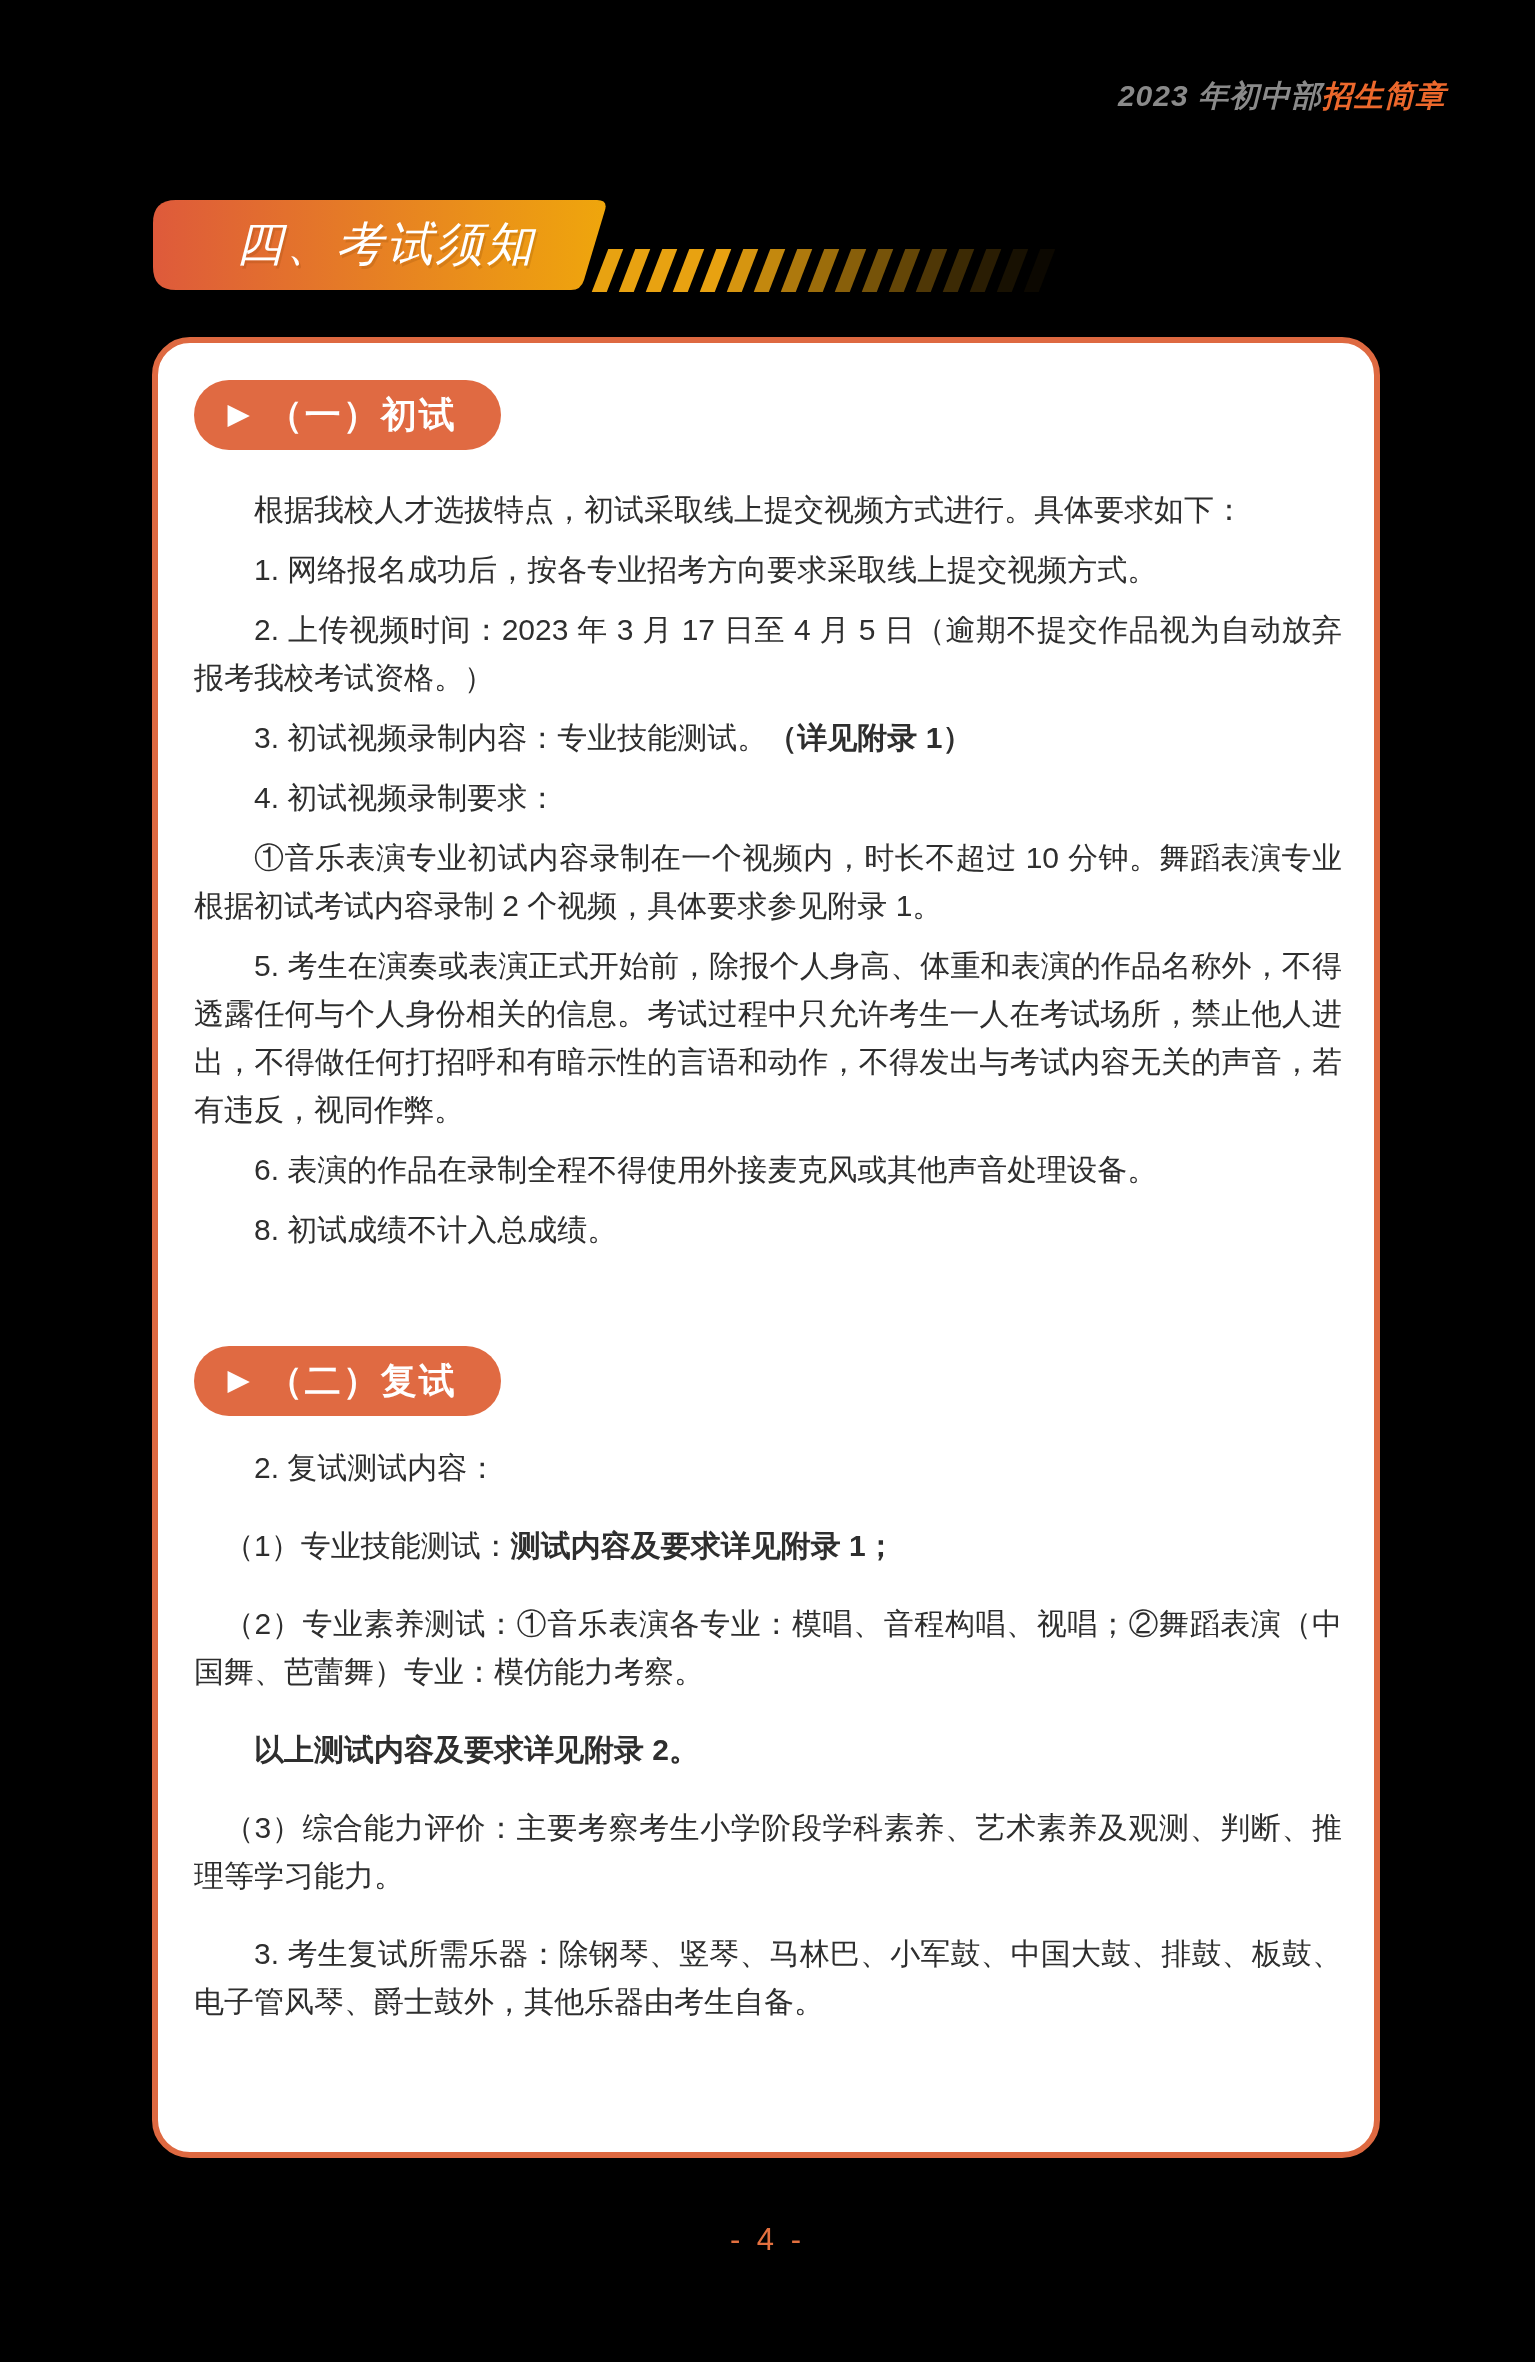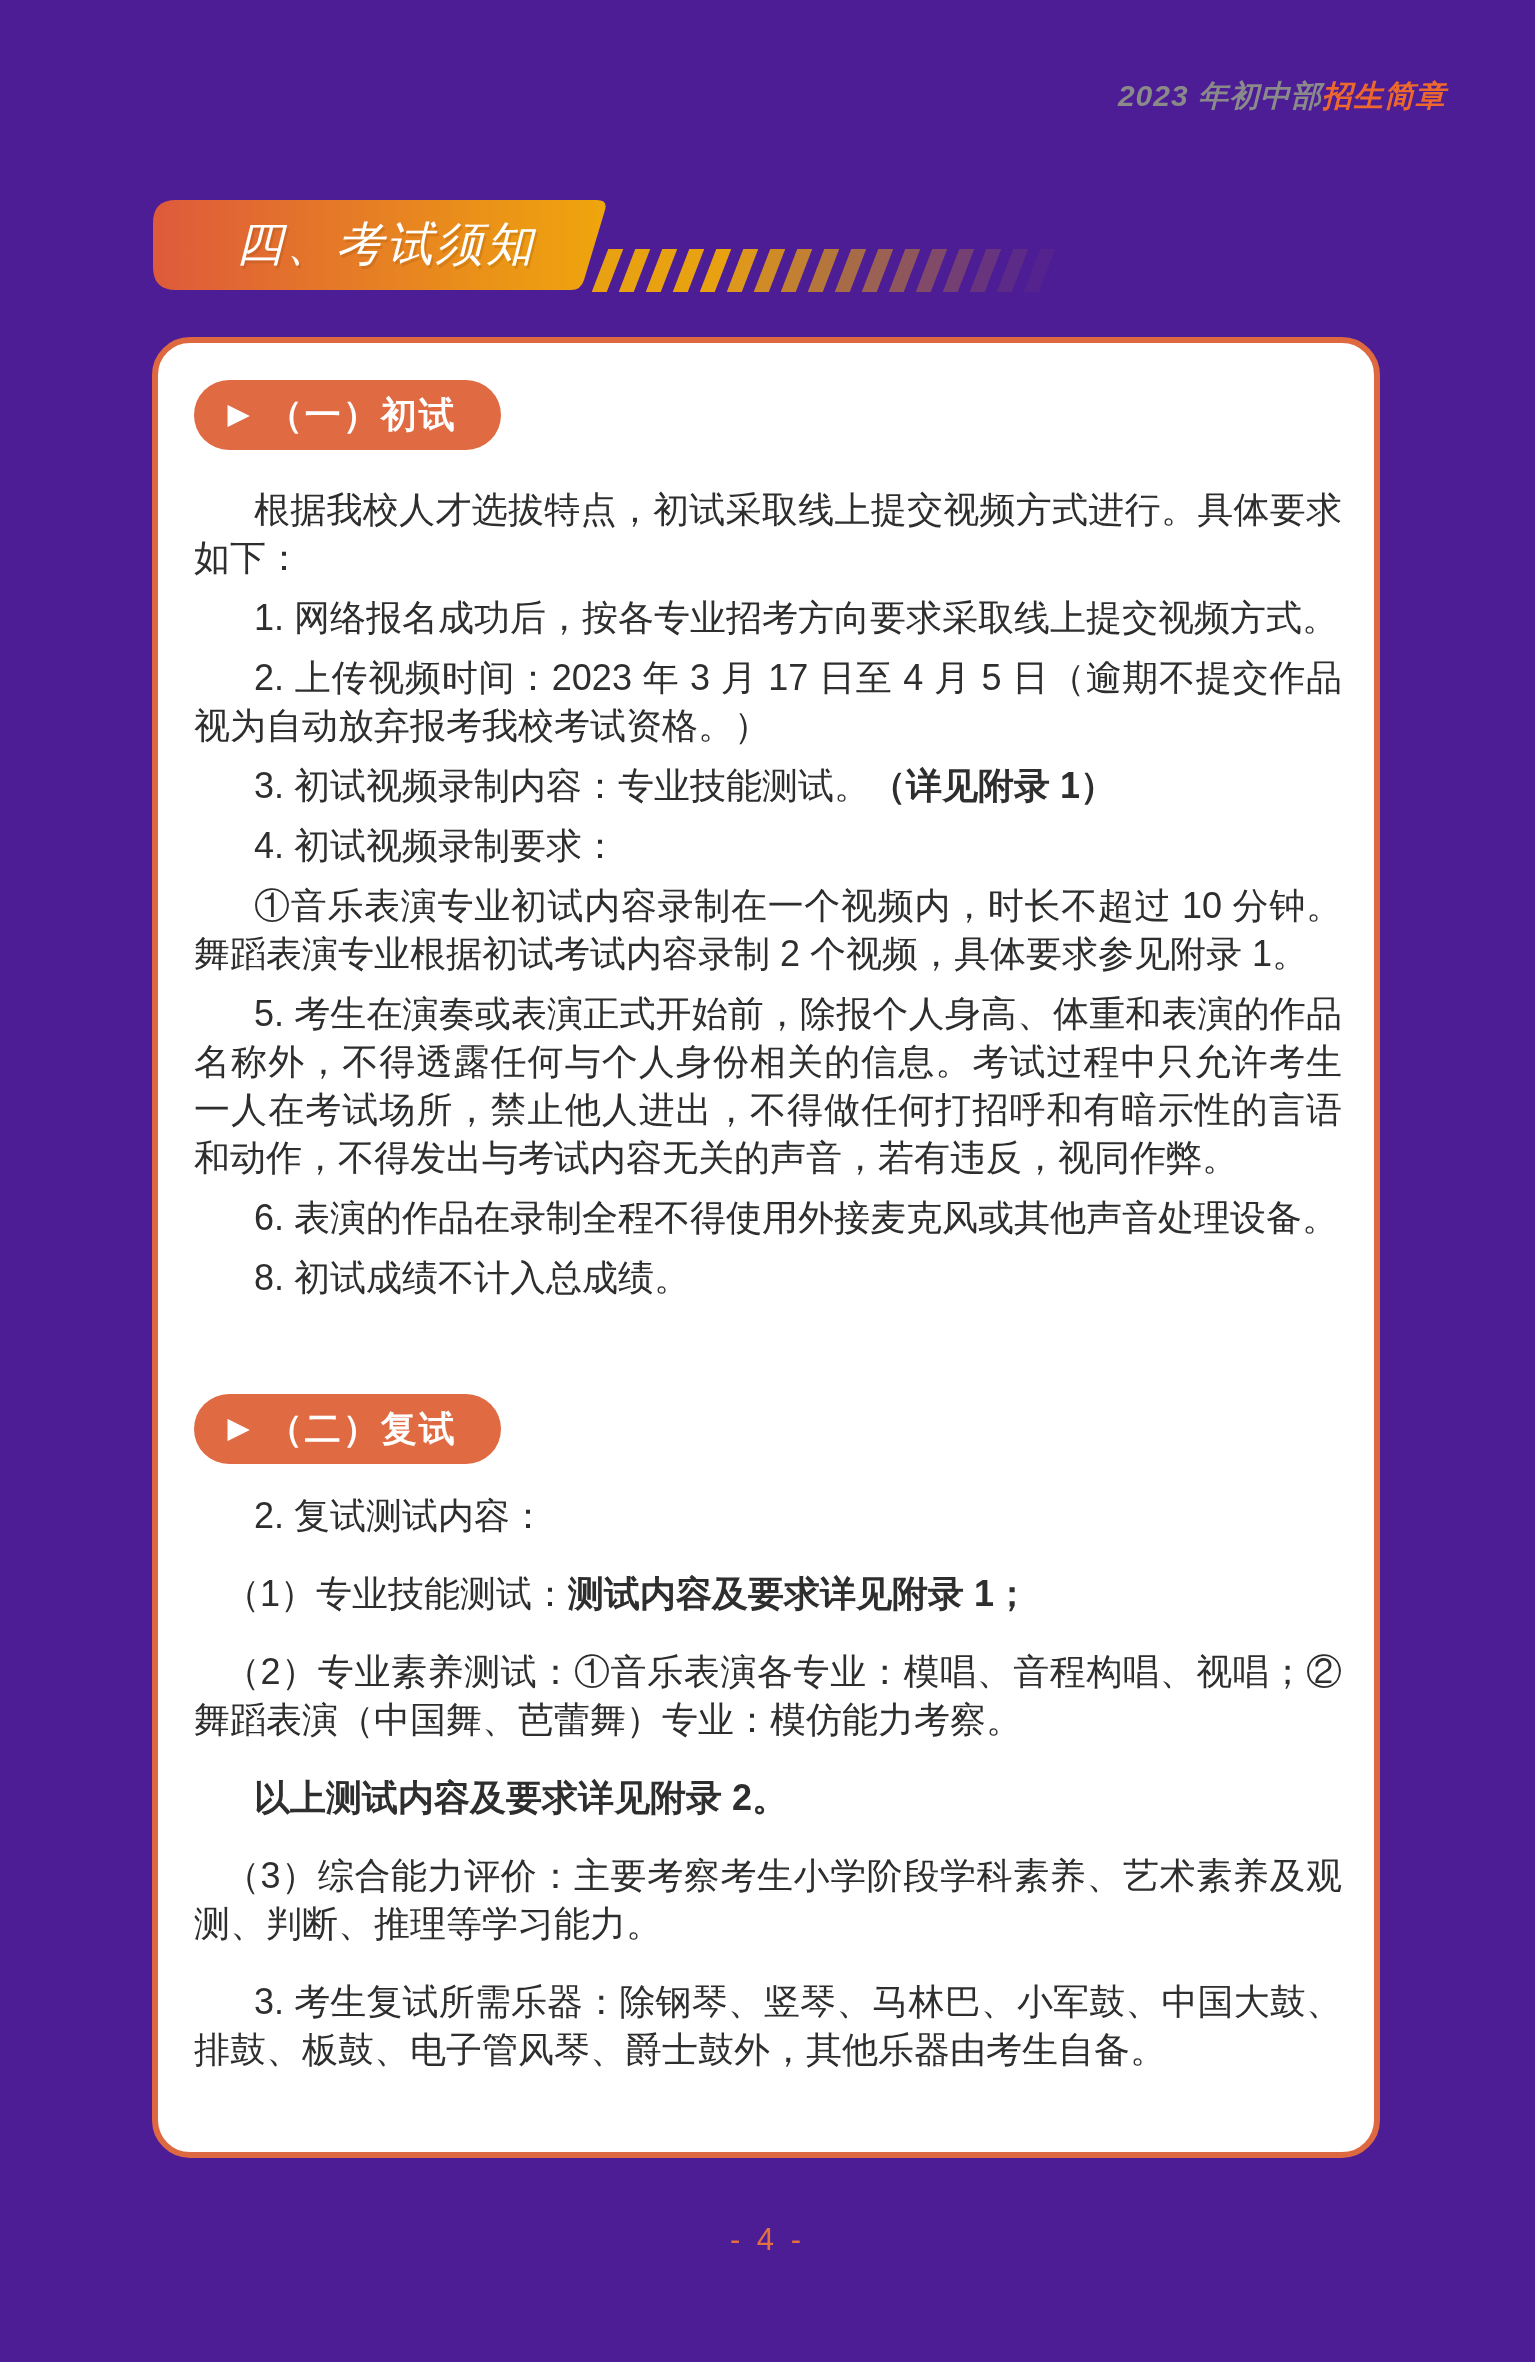--- a/index.html
+++ b/index.html
@@ -1,16 +1,16 @@
 <!DOCTYPE html>
 <html><head>
 <meta charset="utf-8">
 <style>
   html,body { margin:0; padding:0; background:#ffffff; }
-  .page { position:relative; width:1535px; height:2362px; background:#4c1d95; overflow:hidden;
+  .page { position:relative; width:1535px; height:2362px; background:#000000; overflow:hidden;
           font-family:"Liberation Sans", sans-serif; }
 
   
   .hdr { position:absolute; top:76px; right:89px; font-size:30px; font-weight:bold;
          font-style:italic; letter-spacing:1px; white-space:nowrap; }
   .hdr-gray  { color:#8a8a8a; }
   .hdr-orange{ color:#ed682c; }
 
   
   .banner { position:absolute; left:152px; top:199px; width:460px; height:92px; }
@@ -29,21 +29,21 @@
   .content-box { position:absolute; left:152px; top:337px; width:1228px; height:1821px;
                  box-sizing:border-box; border:6px solid #de6941; border-radius:38px;
                  padding:37px 32px 0 36px; background:#ffffff; }
 
   .pill { display:inline-flex; align-items:center; height:70px; border-radius:35px;
           background:#e06a42; color:#ffffff; padding:0 44px 0 34px;
           font-size:36px; font-weight:bold; letter-spacing:2px; white-space:nowrap; }
   .pill .tri { font-size:27px; margin-right:16px; transform:translateY(-1px); }
 
   .paras { margin-top:36px; }
-  .paras p { margin:12px 0 0 0; font-size:36px; line-height:48px; color:#2e2e2e;
+  .paras p { margin:12px 0 0 0; font-size:30px; line-height:48px; color:#2e2e2e;
              text-align:justify; }
   .paras p:first-child { margin-top:0; }
   .indent-2 { text-indent:60px; }
   .indent-1 { text-indent:30px; }
   .paras b { font-weight:bold; }
 
   .sec2 { margin-top:92px; }
   .sec2 .paras { margin-top:28px; }
   .sec2 .paras p { margin-top:30px; }
   .sec2 .paras p:first-child { margin-top:0; }

